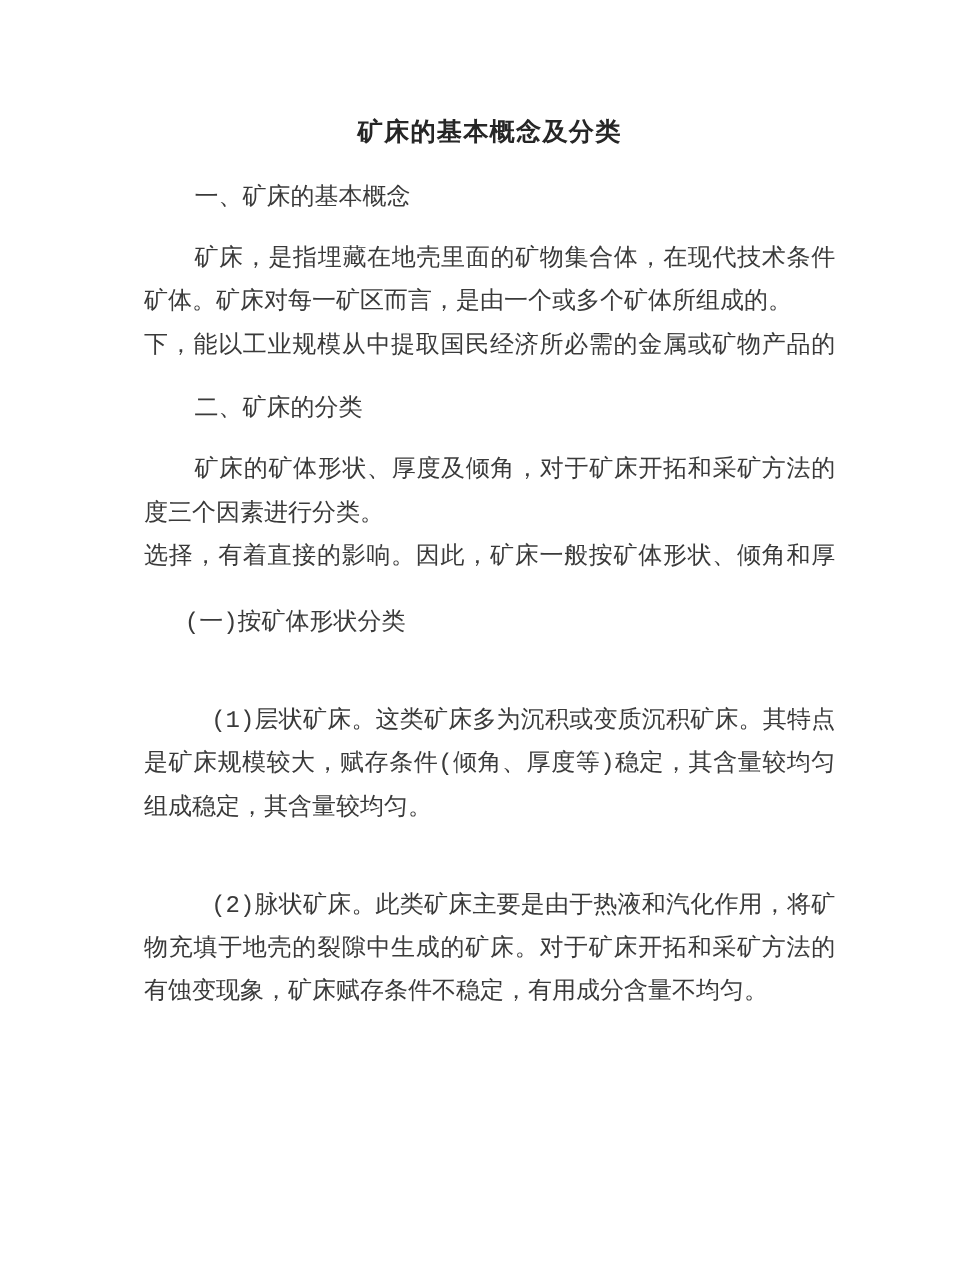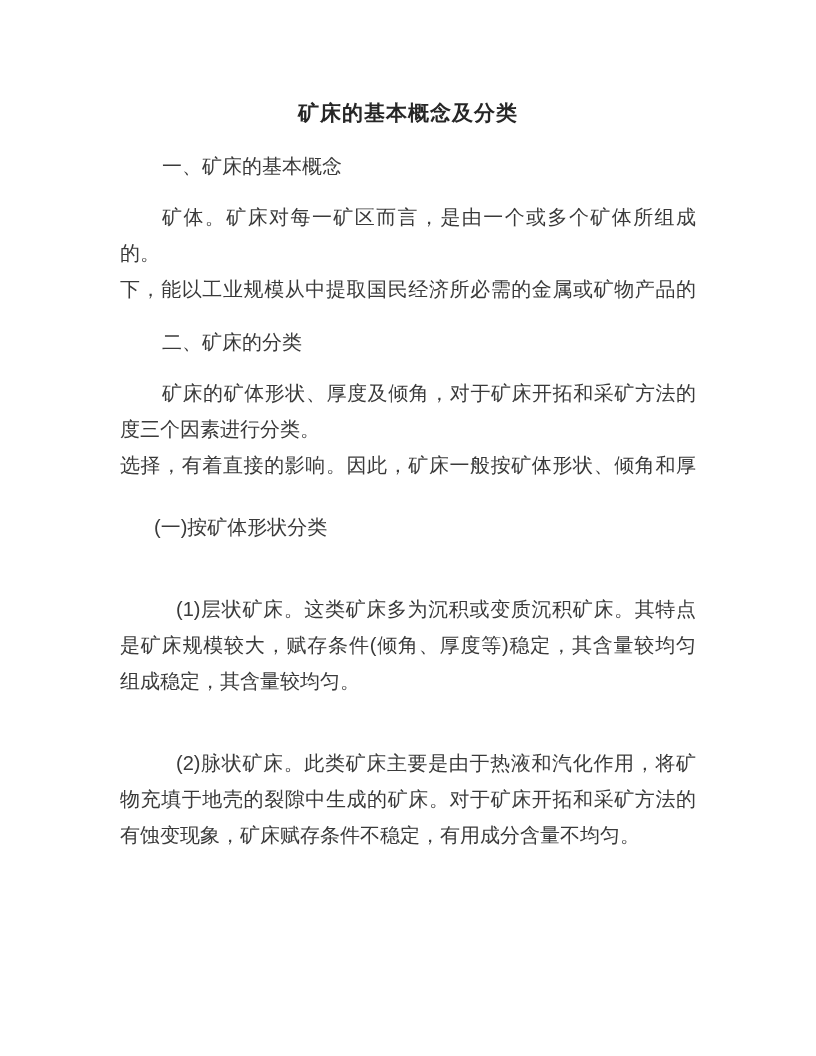--- a/index.html
+++ b/index.html
@@ -9,21 +9,21 @@
   }
   .page {
     position: relative;
     width: 816px;
     height: 1056px;
     margin: 0 auto;
     background: #ffffff;
     box-sizing: border-box;
     padding: 95px 120px 0 120px;
     overflow: hidden;
-    font-family: Liberation Sans, sans-serif;
+    font-family: Liberation Mono, monospace;
     font-size: 20px;
     line-height: 36px;
     color: #3a3a3a;
   }
   .doc-title {
     text-align: center;
     font-weight: bold;
     font-size: 21px;
     color: #262626;
     letter-spacing: 1px;
@@ -32,38 +32,39 @@
   .block .line {
     text-align: justify;
     text-align-last: left;
   }
   .block .line.fill {
     text-align-last: justify;
   }
   
   .block.heading    { margin-top: 17px; }
   .block.paragraph  { margin-top: 15px; }
-  .block.subheading { margin-top: 26px; }
+  .block.subheading { margin-top: 19px; }
   .block.numbered   { margin-top: 46px; }
   
   .block.heading    .line:first-child { text-indent: 42px; }
   .block.paragraph  .line:first-child { text-indent: 42px; }
   .block.subheading .line:first-child { text-indent: 34px; }
   .block.numbered   .line:first-child { text-indent: 56px; }
 </style>
 </head>
 <body>
 
 <div class="page" style="background: rgb(255, 255, 255); color: rgb(58, 58, 58);">
   <div class="doc-title" style="color: rgb(38, 38, 38);">矿床的基本概念及分类</div>
   <div>
       <div class="block heading">
         <div class="line">一、矿床的基本概念</div>
       </div>
       <div class="block paragraph">
+        <div class="line fill">矿床，是指埋藏在地壳里面的矿物集合体，在现代技术条件</div>
         <div class="line">矿体。矿床对每一矿区而言，是由一个或多个矿体所组成的。</div>
         <div class="line fill">下，能以工业规模从中提取国民经济所必需的金属或矿物产品的</div>
       </div>
       <div class="block heading">
         <div class="line">二、矿床的分类</div>
       </div>
       <div class="block paragraph">
         <div class="line fill">矿床的矿体形状、厚度及倾角，对于矿床开拓和采矿方法的</div>
         <div class="line">度三个因素进行分类。</div>
         <div class="line fill">选择，有着直接的影响。因此，矿床一般按矿体形状、倾角和厚</div>

